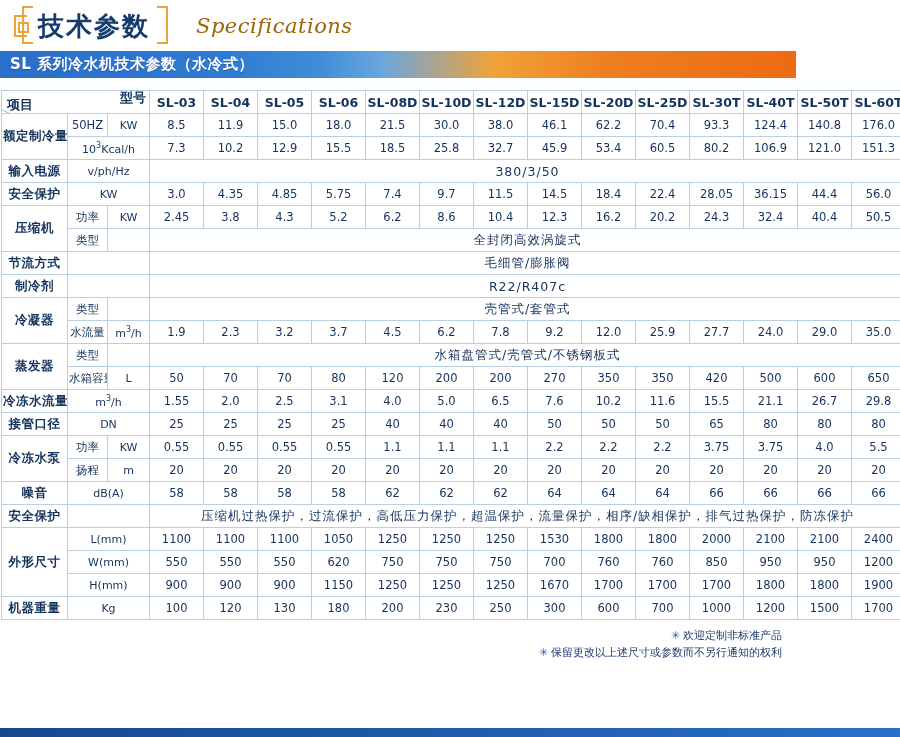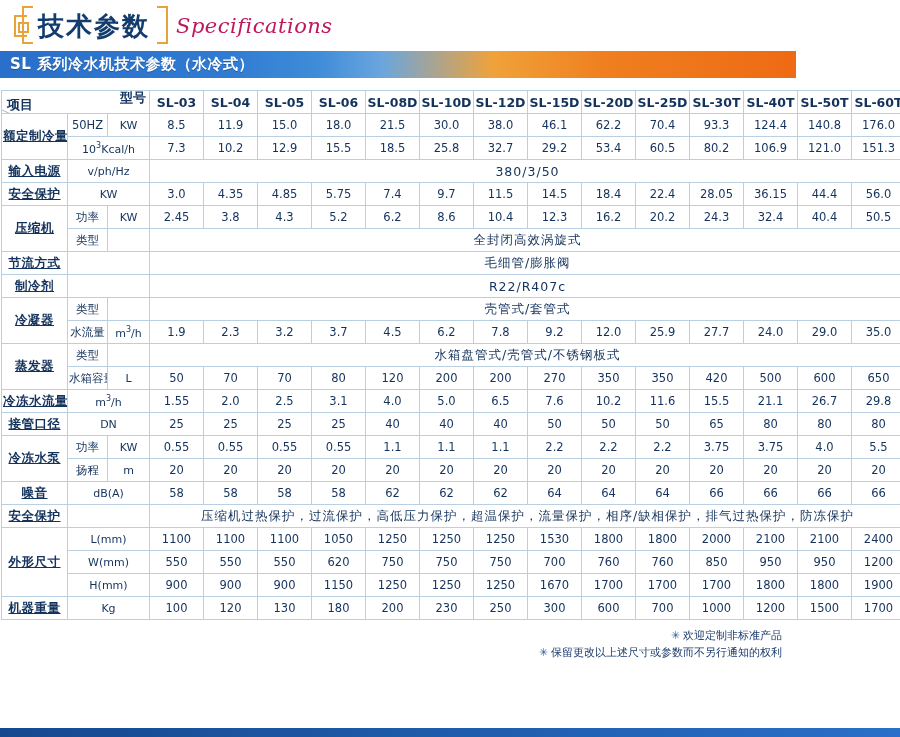--- a/index.html
+++ b/index.html
@@ -55,25 +55,25 @@
     content: "";
     position: absolute;
     top: -3px;
     width: 9px;
     height: 34px;
     border: 2px solid #e8a33a;
   }
   .hdr-cn::before { left: -10px; border-right: none; }
   .hdr-cn::after { right: -12px; border-left: none; }
   .hdr-en {
-    margin-left: 20px;
+    margin-left: 40px;
     font-family: "DejaVu Serif", "Liberation Serif", serif;
     font-style: italic;
     font-size: 21px;
-    color: #be185d;
+    color: #a16207;
     letter-spacing: 0.5px;
   }
 
   
   .titlebar {
     position: relative;
     height: 27px;
     margin: 3px 0 12px 0;
     background: linear-gradient(90deg, #2a6fc9 0%, #2f7ad2 28%, #3f8cd8 40%, #6aa6de 48%, #f0a23a 62%, #ef7f1f 76%, #ee6a14 100%);
     display: flex;
@@ -112,21 +112,20 @@
   col.c-item  { width: 66px; }
   col.c-sub   { width: 40px; }
   col.c-unit  { width: 42px; }
   col.c-data  { width: 54px; }
 
   td.lbl {
     background: #cfe4f2;
     font-weight: bold;
     font-size: 12.5px;
     letter-spacing: 0.5px;
-    text-decoration: underline;
   }
   td.sub {
     background: #e3f0f8;
     font-size: 11.5px;
   }
   td.unit {
     background: #e3f0f8;
     font-size: 11px;
   }
   td.span-all {
@@ -286,21 +285,21 @@
         </tr>
         <tr>
           <td class="unit" colspan="2">10<sup class="su">3</sup>Kcal/h</td>
           <td>7.3</td>
           <td>10.2</td>
           <td>12.9</td>
           <td>15.5</td>
           <td>18.5</td>
           <td>25.8</td>
           <td>32.7</td>
-          <td>29.2</td>
+          <td>45.9</td>
           <td>53.4</td>
           <td>60.5</td>
           <td>80.2</td>
           <td>106.9</td>
           <td>121.0</td>
           <td>151.3</td>
         </tr>
         <tr>
           <td class="lbl" rowspan="1">输入电源</td>
           <td class="unit" colspan="2">v/ph/Hz</td>

